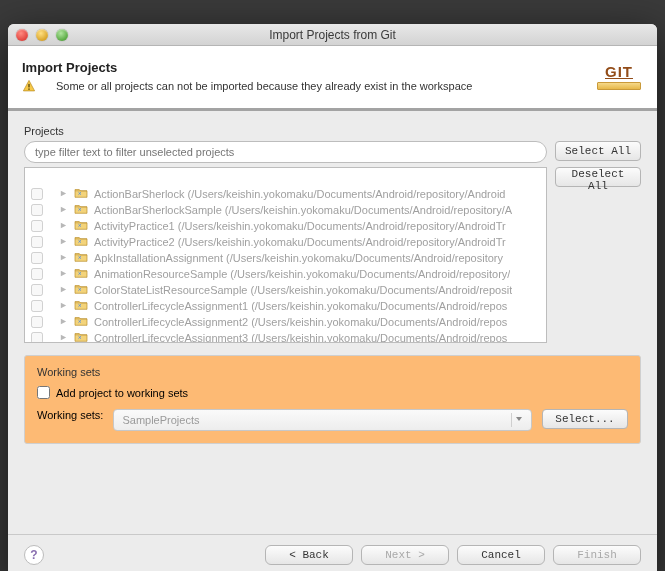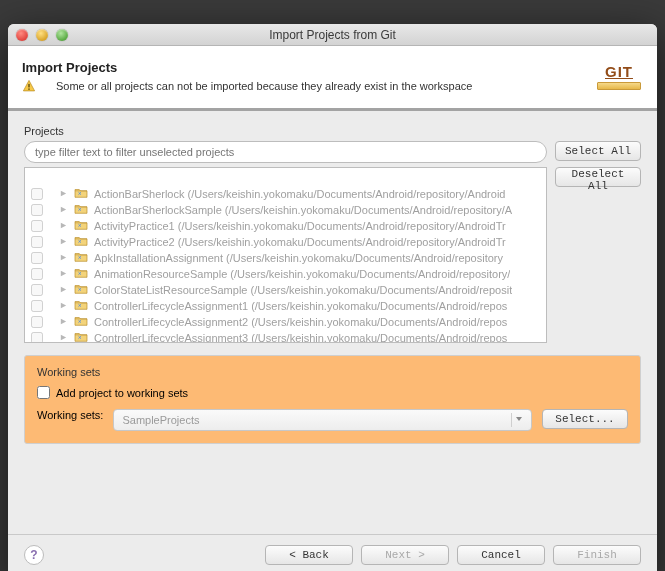--- a/index.html
+++ b/index.html
@@ -174,21 +174,21 @@
     border: 1px solid #bcbcbc;
     border-radius: 50%;
     background: #fff;
     display: flex; align-items: center; justify-content: center;
     color: #8a6fb0;
     font-weight: bold;
     font-size: 12px;
     cursor: pointer;
   }
   .footer-spacer { flex: 1; }
-  .footer .btn { width: 88px; }
+  .footer .btn { width: 88px; border-radius: 6px; }
 </style>
 </head>
 <body>
 
 <div class="window">
 
   <div class="titlebar">
     <div class="traffic-lights">
       <div class="tl close"></div>
       <div class="tl min"></div>

